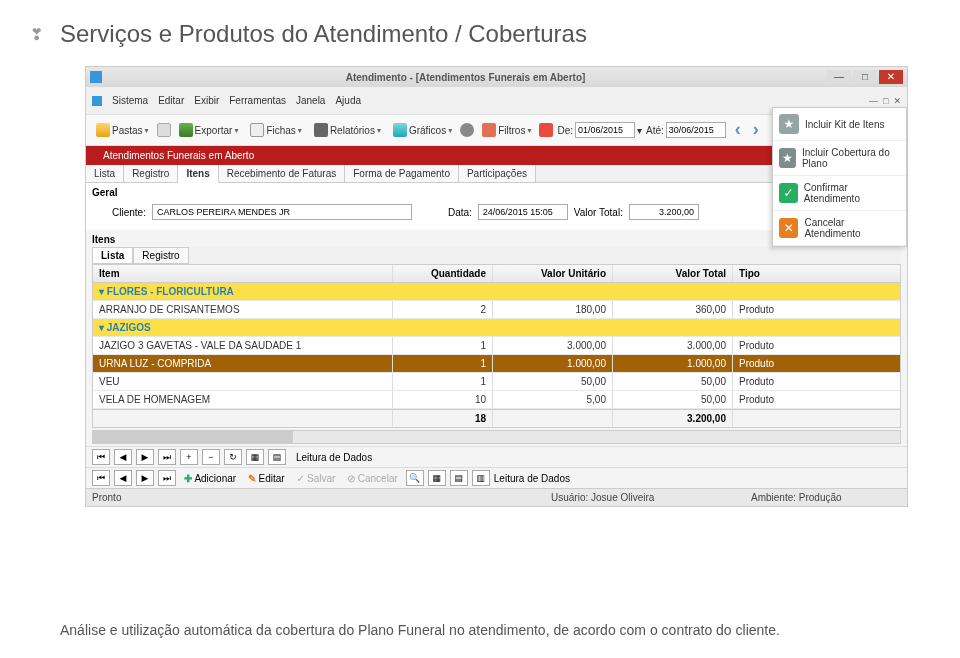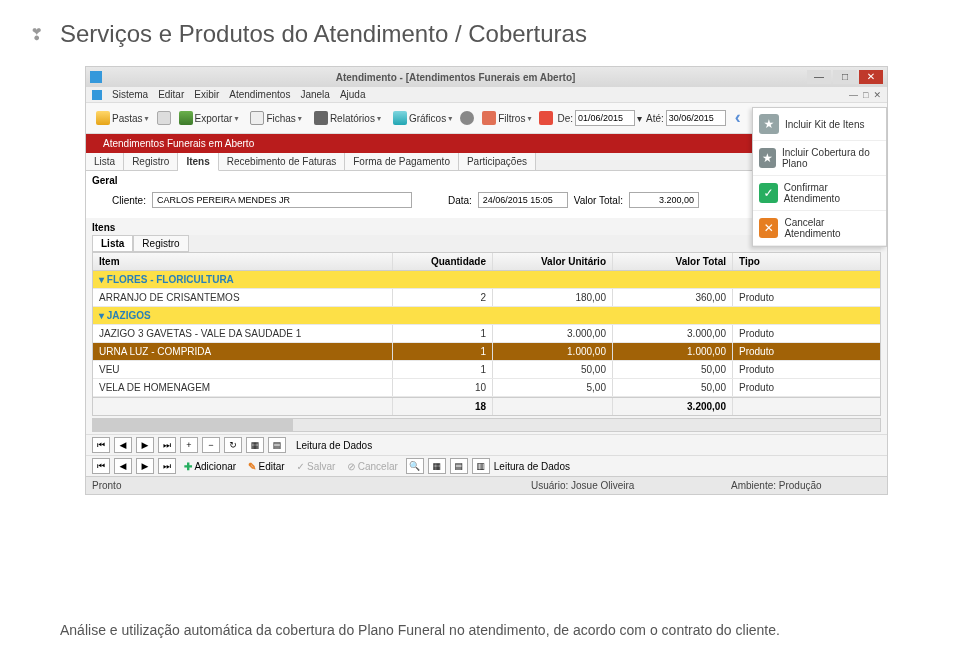--- a/index.html
+++ b/index.html
@@ -1,24 +1,24 @@
 <!DOCTYPE html>
 <html><head>
 <meta charset="utf-8">
 <style>
 *{box-sizing:border-box;margin:0;padding:0;font-family:Tahoma,Arial,sans-serif;font-size:10px}
 body{background:#fff;width:960px;height:658px;position:relative;overflow:hidden}
 .page-title{font-size:24px;font-weight:300;color:#555;padding:20px 0 10px 60px}
 .heart-icon{position:absolute;left:30px;top:25px;font-size:16px;color:#999}
-.app-window{margin:8px 72px 0 85px;border:1px solid #ccc;background:#f4f4f4;position:relative}
+.app-window{margin:8px 52px 0 85px;border:1px solid #ccc;background:#f4f4f4;position:relative}
 .titlebar{background:linear-gradient(#e8e8e8,#d8d8d8);height:20px;display:flex;align-items:center;padding:0 4px;color:#444;font-size:10px}
 .titlebar .title-text{flex:1;text-align:center;font-weight:bold;color:#555}
 .titlebar .win-btn{width:24px;height:14px;margin-left:2px;text-align:center;line-height:14px;background:#ddd}
 .titlebar .close-btn{background:#c0392b;color:#fff}
-.menubar{display:flex;background:#f0f0f0;padding:2px 6px;gap:10px;font-size:10px;color:#333;border-bottom:1px solid #ddd;align-items:center}
+.menubar{display:flex;background:#f0f0f0;padding:8px 6px;gap:10px;font-size:10px;color:#333;border-bottom:1px solid #ddd;align-items:center}
 .menubar .min-x{margin-left:auto;color:#666;font-size:9px}
 .toolbar{display:flex;align-items:center;background:#f8f8f8;padding:3px 6px;gap:4px;border-bottom:1px solid #ddd;font-size:10px;color:#333}
 .tb-btn{display:flex;align-items:center;gap:2px;padding:2px 4px;border-radius:2px}
 .tb-btn .drop{color:#666;font-size:8px}
 .ic{width:14px;height:14px;display:inline-block;border-radius:2px}
 .ic-folder{background:linear-gradient(#ffd76a,#e6a417)}
 .ic-clip{background:#ddd;border:1px solid #aaa}
 .ic-export{background:linear-gradient(#6ab04c,#3d7a2a)}
 .ic-fichas{background:#eee;border:1px solid #999}
 .ic-print{background:#666}
@@ -102,21 +102,21 @@
     <span class="win-btn">—</span>
     <span class="win-btn">□</span>
     <span class="win-btn close-btn">✕</span>
   </div>
 
   <div class="menubar">
     <span style="width:10px;height:10px;background:#3498db"></span>
     <span>Sistema</span>
     <span>Editar</span>
     <span>Exibir</span>
-    <span>Atendimentos</span>
+    <span>Ferramentas</span>
     <span>Janela</span>
     <span>Ajuda</span>
     <span class="min-x">— &nbsp;□&nbsp; ✕</span>
   </div>
 
   <div class="toolbar">
     <span class="tb-btn">
         <span class="ic ic-folder"></span>
         <span>Pastas</span>
         <span class="drop">▾</span>

